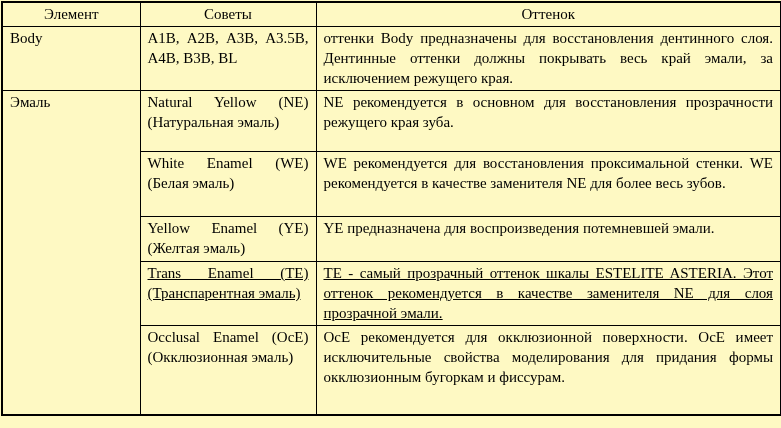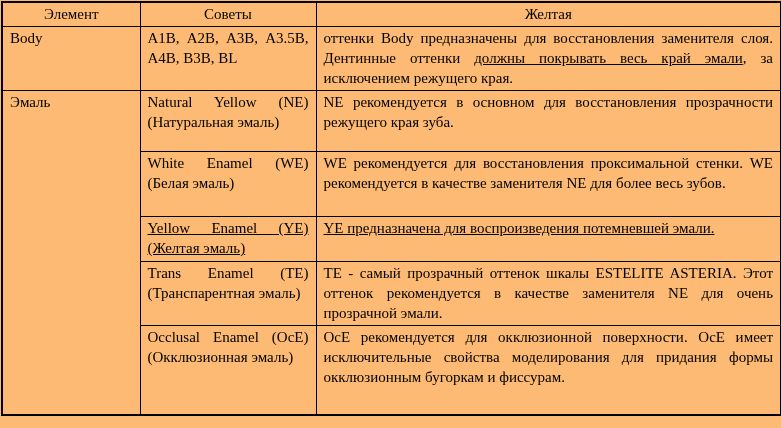--- a/index.html
+++ b/index.html
@@ -4,21 +4,21 @@
 <style>
   html, body {
     margin: 0;
     padding: 0;
     background: #ffffff;
   }
   .page {
     width: 781px;
     height: 428px;
     box-sizing: border-box;
-    background: #fdba74;
+    background: #fef9c3;
     padding: 1px;
   }
   table.shade-table {
     border-collapse: collapse;
     table-layout: fixed;
     width: 779px;
     font-family: "Liberation Serif", "DejaVu Serif", serif;
     font-size: 15px;
     color: #000000;
     border: 2px solid #000000;
@@ -43,62 +43,61 @@
     vertical-align: middle;
     text-align: left;
   }
   td.shade-cell,
   td.tip-cell {
     text-align: justify;
     text-align-last: left;
     -moz-text-align-last: left;
   }
   .u {
-    text-decoration: underline;
   }
 </style>
 </head>
 <body>
 
 <div class="page">
   <table class="shade-table">
     <colgroup>
       <col style="width:138px">
       <col style="width:176px">
       <col style="width:465px">
     </colgroup>
     <thead>
       <tr>
         <th class="hdr">Элемент</th>
         <th class="hdr">Советы</th>
-        <th class="hdr">Желтая</th>
+        <th class="hdr">Оттенок</th>
       </tr>
     </thead>
     <tbody>
       <tr style="height:61px;">
         <td class="element-cell">Body</td>
         <td class="shade-cell">A1B, A2B, A3B, A3.5B, A4B, B3B, BL</td>
-        <td class="tip-cell"><span>оттенки Body предназначены для восстановления заменителя слоя. Дентинные оттенки </span><span class="u">должны покрывать весь край эмали</span><span>, за исключением режущего края.</span></td>
+        <td class="tip-cell"><span>оттенки Body предназначены для восстановления дентинного слоя. Дентинные оттенки </span><span class="u">должны покрывать весь край эмали</span><span>, за исключением режущего края.</span></td>
       </tr>
       <tr style="height:61px;margin-top:47px;">
         <td class="element-cell" rowspan="5">Эмаль</td>
         <td class="shade-cell">Natural Yellow (NE) (Натуральная эмаль)</td>
         <td class="tip-cell">NE рекомендуется в основном для восстановления прозрачности режущего края зуба.</td>
       </tr>
       <tr style="height:65px;margin-top:36px;">
         <td class="shade-cell">White Enamel (WE) (Белая эмаль)</td>
         <td class="tip-cell">WE рекомендуется для восстановления проксимальной стенки. WE рекомендуется в качестве заменителя NE для более весь зубов.</td>
       </tr>
-      <tr style="height:45px;text-decoration:underline;">
+      <tr style="height:45px;">
         <td class="shade-cell">Yellow Enamel (YE) (Желтая эмаль)</td>
         <td class="tip-cell">YE предназначена для воспроизведения потемневшей эмали.</td>
       </tr>
-      <tr style="height:58px;">
+      <tr style="height:58px;text-decoration:underline;">
         <td class="shade-cell">Trans Enamel (TE) (Транспарентная эмаль)</td>
-        <td class="tip-cell">TE - самый прозрачный оттенок шкалы ESTELITE ASTERIA. Этот оттенок рекомендуется в качестве заменителя NE для очень прозрачной эмали.</td>
+        <td class="tip-cell">TE - самый прозрачный оттенок шкалы ESTELITE ASTERIA. Этот оттенок рекомендуется в качестве заменителя NE для слоя прозрачной эмали.</td>
       </tr>
       <tr style="height:89px;">
         <td class="shade-cell">Occlusal Enamel (OcE) (Окклюзионная эмаль)</td>
         <td class="tip-cell">OcE рекомендуется для окклюзионной поверхности. OcE имеет исключительные свойства моделирования для придания формы окклюзионным бугоркам и фиссурам.</td>
       </tr>
     </tbody>
   </table>
 </div>
 
 </body></html>

